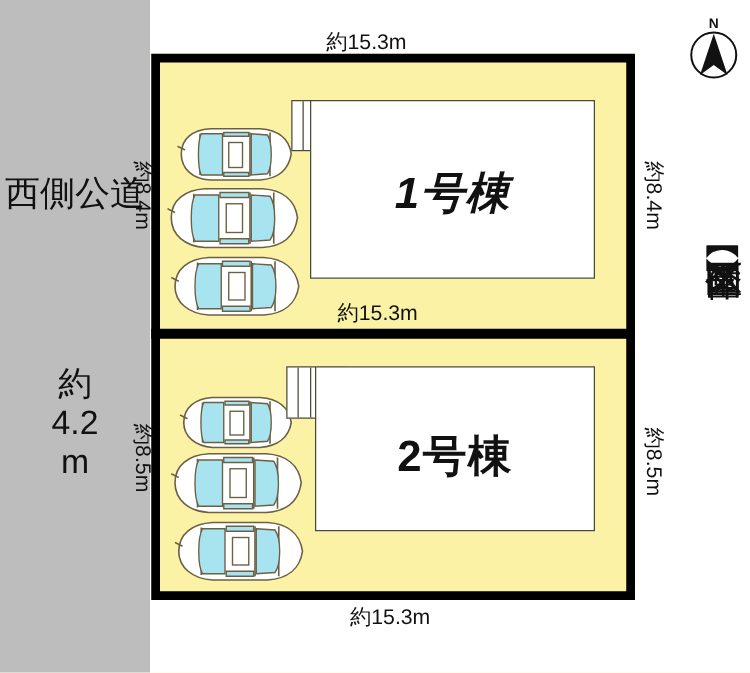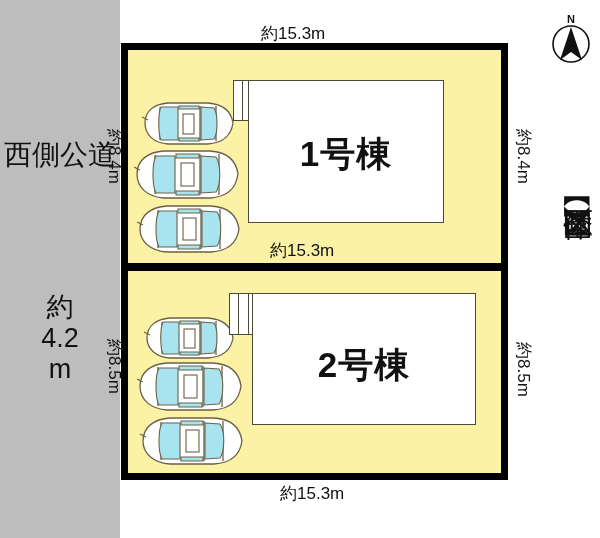--- a/index.html
+++ b/index.html
@@ -46,21 +46,21 @@
   
   .building{
     position:absolute;background:#ffffff;border:1.6px solid #4a4a3a;
     box-sizing:border-box;
   }
   .building-label{
     position:absolute;left:0;right:0;
     text-align:center;
     font-size:35px;font-weight:700;letter-spacing:1px;color:#111;
   }
-  .bldg1{left:248px;top:80px;width:196px;height:143px;}
+  .bldg1{left:248px;top:80px;width:228px;height:143px;font-style:italic;}
   .bldg1 .building-label{top:50px;}
   .bldg2{left:252px;top:293px;width:224px;height:132px;}
   .bldg2 .building-label{top:48px;}
 
   
   .steps{
     position:absolute;background:#ffffff;border:1.5px solid #4a4a3a;
     box-sizing:border-box;display:flex;
   }
   .steps span{flex:1 1 auto;border-right:1.5px solid #4a4a3a;}

